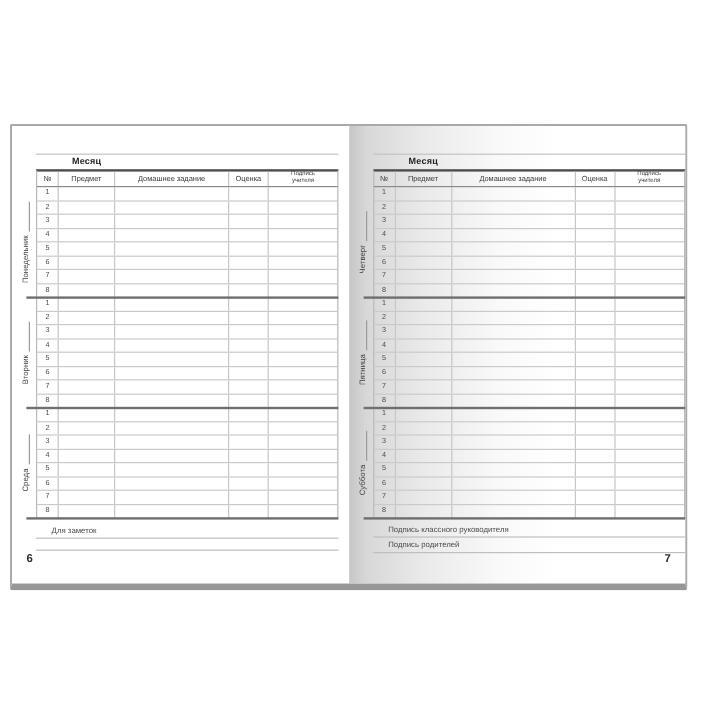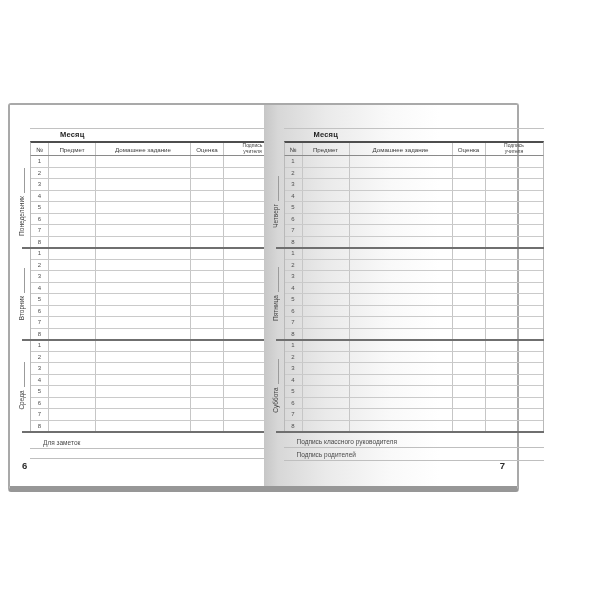--- a/index.html
+++ b/index.html
@@ -4,21 +4,21 @@
 <style>
   html,body{margin:0;padding:0;}
   body{
     width:600px;height:600px;background:#ffffff;
     font-family:"Liberation Sans", sans-serif;
     position:relative;overflow:hidden;
     -webkit-font-smoothing:antialiased;
   }
   
   .book{
-    position:absolute;left:8px;top:103px;width:511px;height:389px;
+    position:absolute;left:8px;top:103px;width:565px;height:389px;
     box-sizing:border-box;border:2px solid #a9a9a9;border-bottom:6px solid #979797;
     border-radius:3px;background:#ffffff;
   }
   .spread{position:absolute;left:0;top:0;right:0;bottom:0;display:flex;}
   .page{position:relative;width:50%;height:100%;box-sizing:border-box;}
   .page--left{--tL:20px;--tW:252px;background:#ffffff;}
   .page--right{
     --tL:20px;--tW:260px;
     background:linear-gradient(to right,#c6c6c6 0px,#d7d7d7 14px,#eaeaea 62px,#f9f9f9 125px,#ffffff 175px);
   }

